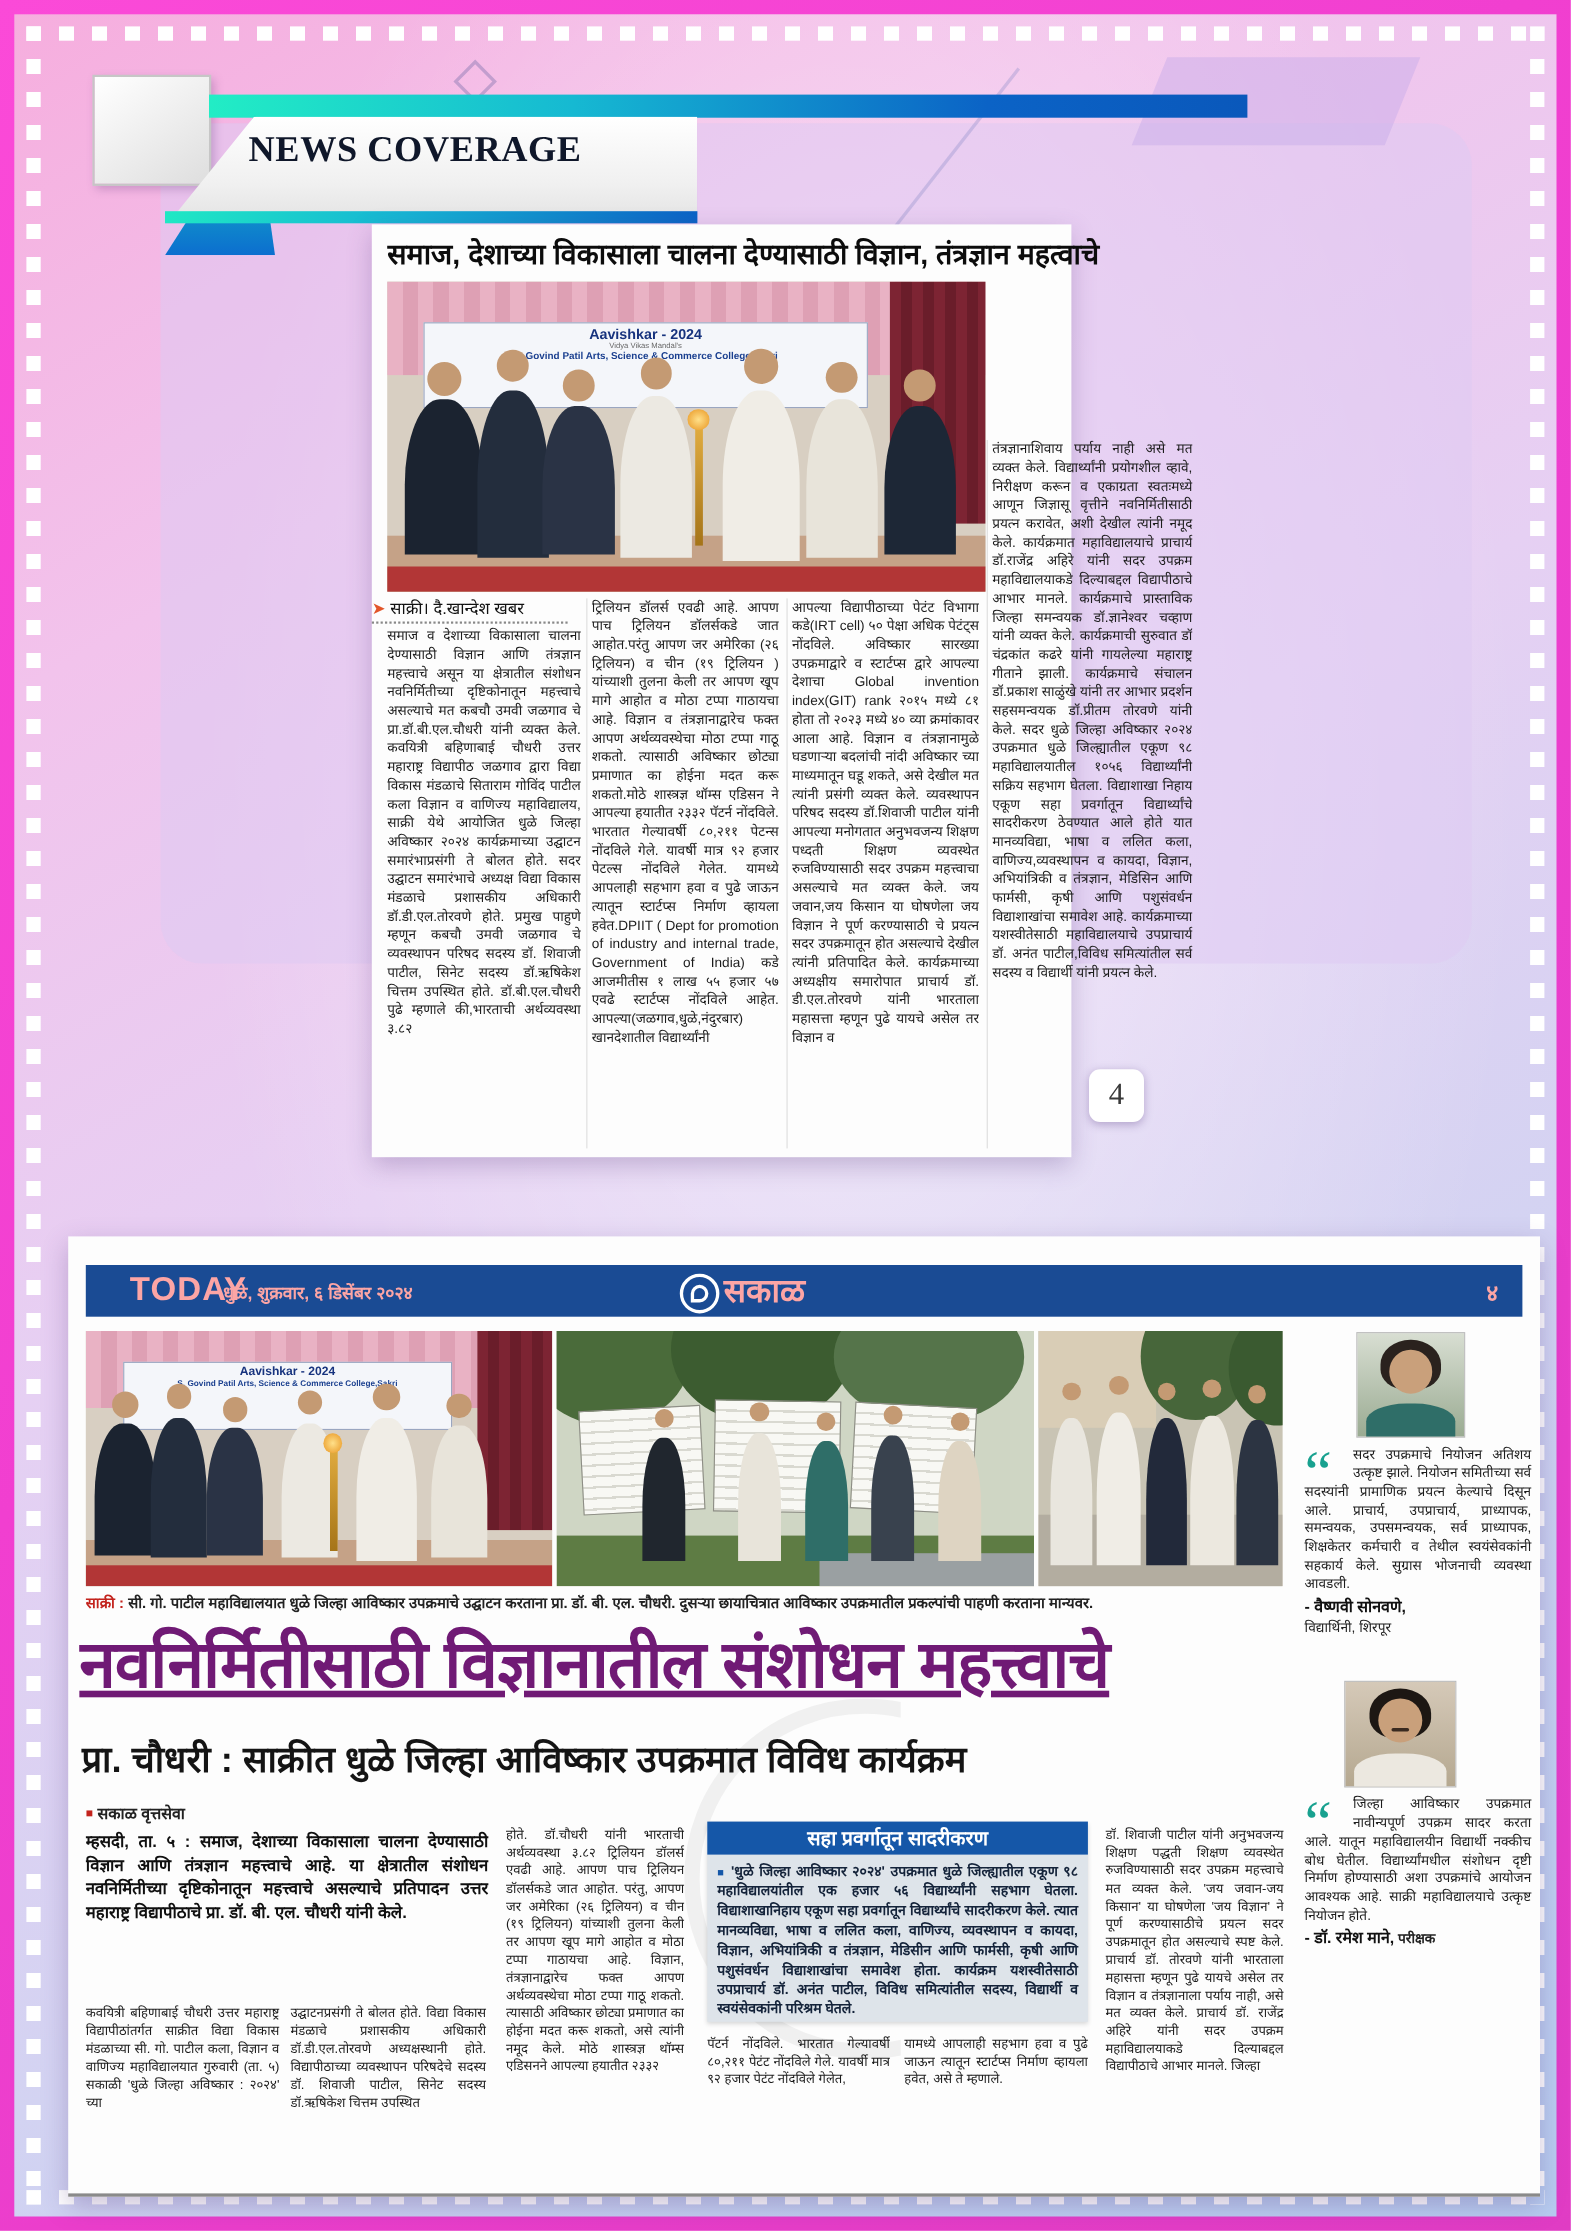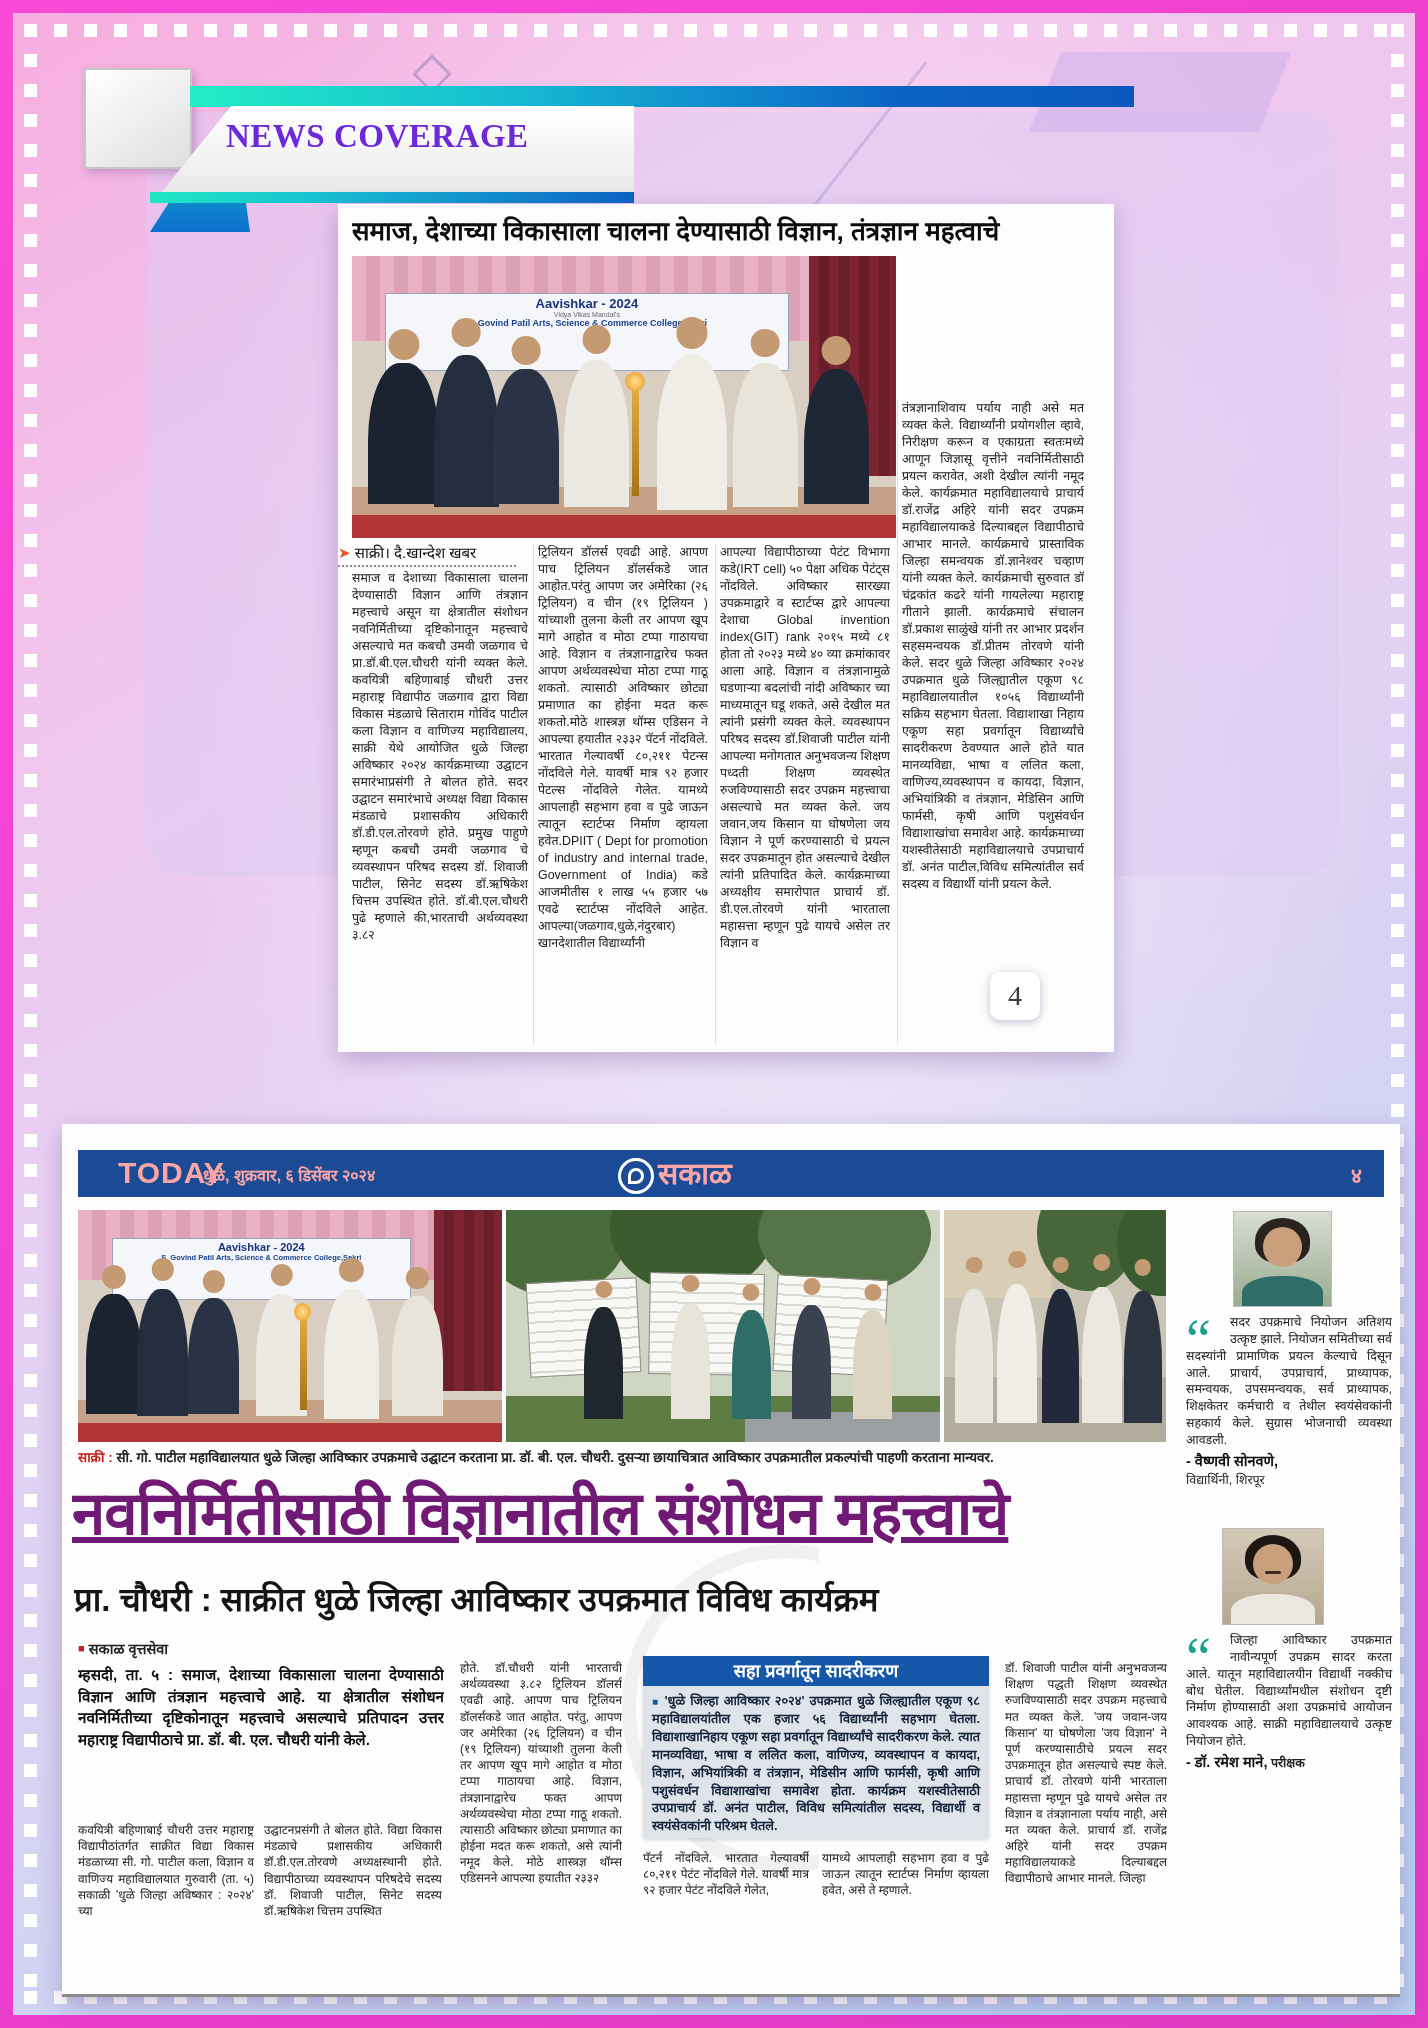--- a/index.html
+++ b/index.html
@@ -34,24 +34,24 @@
     background:linear-gradient(180deg,#19e0bf,#0c6ecf);
     clip-path:polygon(82% 0,100% 100%,0 100%);}
   .banner-plate{position:absolute;left:160px;top:106px;width:474px;height:88px;
     background:linear-gradient(180deg,#ffffff 0%,#f0f0f0 70%,#e6e6e6 100%);
     clip-path:polygon(15% 0,100% 0,100% 100%,0 100%);
     box-shadow:0 4px 10px rgba(100,70,130,.25);}
   .banner-underbar{position:absolute;left:150px;top:192px;width:484px;height:11px;
     background:linear-gradient(90deg,#1fe8c4,#16b4d4 45%,#0b63c6);}
   .banner-title{position:absolute;left:226px;top:118px;width:400px;
     font-family:"Liberation Serif","DejaVu Serif",serif;font-weight:700;
-    font-size:33px;color:#6d28d9;letter-spacing:.5px;}
+    font-size:33px;color:#0f172a;letter-spacing:.5px;}
   
   .clip{position:absolute;background:#fdfdfd;box-shadow:0 8px 22px rgba(90,60,130,.30);}
-  .clip1{left:338px;top:204px;width:776px;height:848px;}
+  .clip1{left:338px;top:204px;width:636px;height:848px;}
   .clip2{left:62px;top:1124px;width:1338px;height:870px;border-bottom:3px solid #8a8a8a;}
   .hl1{position:absolute;left:14px;top:8px;width:740px;font-size:26px;font-weight:800;color:#0c0c0c;white-space:nowrap;overflow:hidden;}
   .col{position:absolute;font-size:12.4px;line-height:1.37;text-align:justify;color:#1c1c1c;overflow:hidden;}
   .sep{position:absolute;width:1px;background:#ddd;}
   .sidebox{position:absolute;left:566px;top:54px;width:176px;height:134px;background:#141414;color:#ffffff;
     display:flex;flex-direction:column;justify-content:center;text-align:center;font-weight:700;font-size:23px;line-height:1.5;}
   .cap1{position:absolute;left:0;top:338px;width:178px;font-size:15px;font-weight:400;color:#111;
     border-bottom:2px dotted #888;padding-bottom:3px;}
   .cap1 .arrow{color:#e2562a;}
   .badge4{position:absolute;left:990px;top:972px;width:50px;height:48px;background:#ffffff;border-radius:10px;

